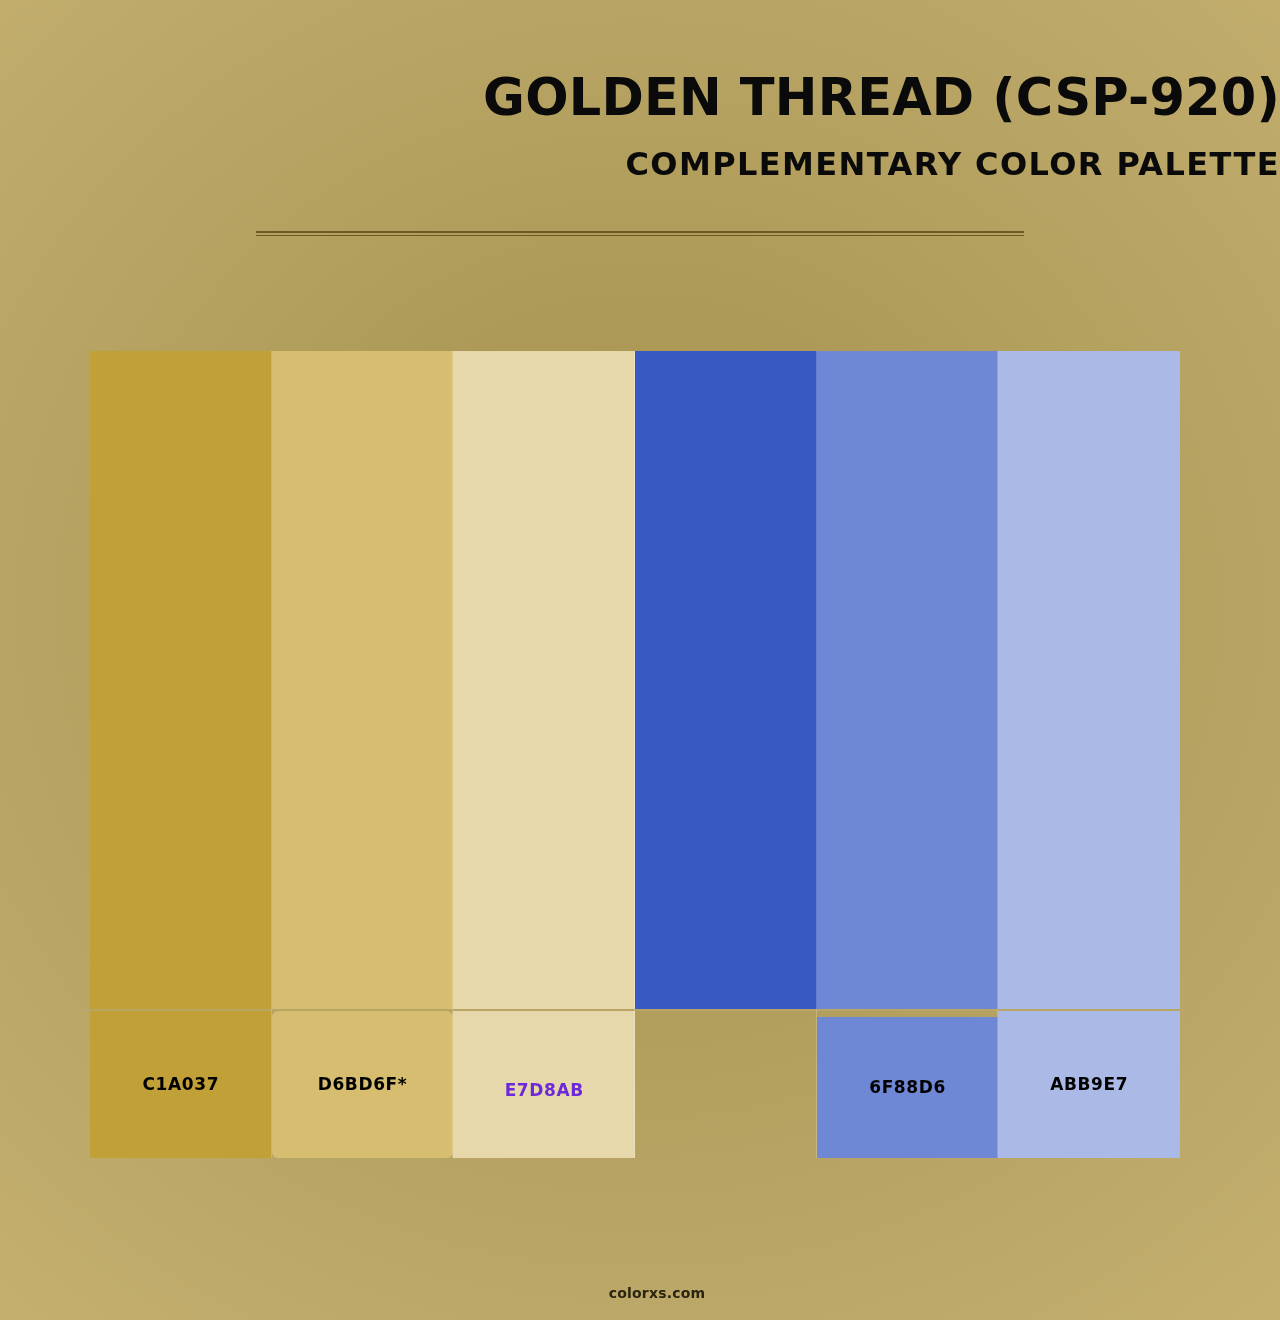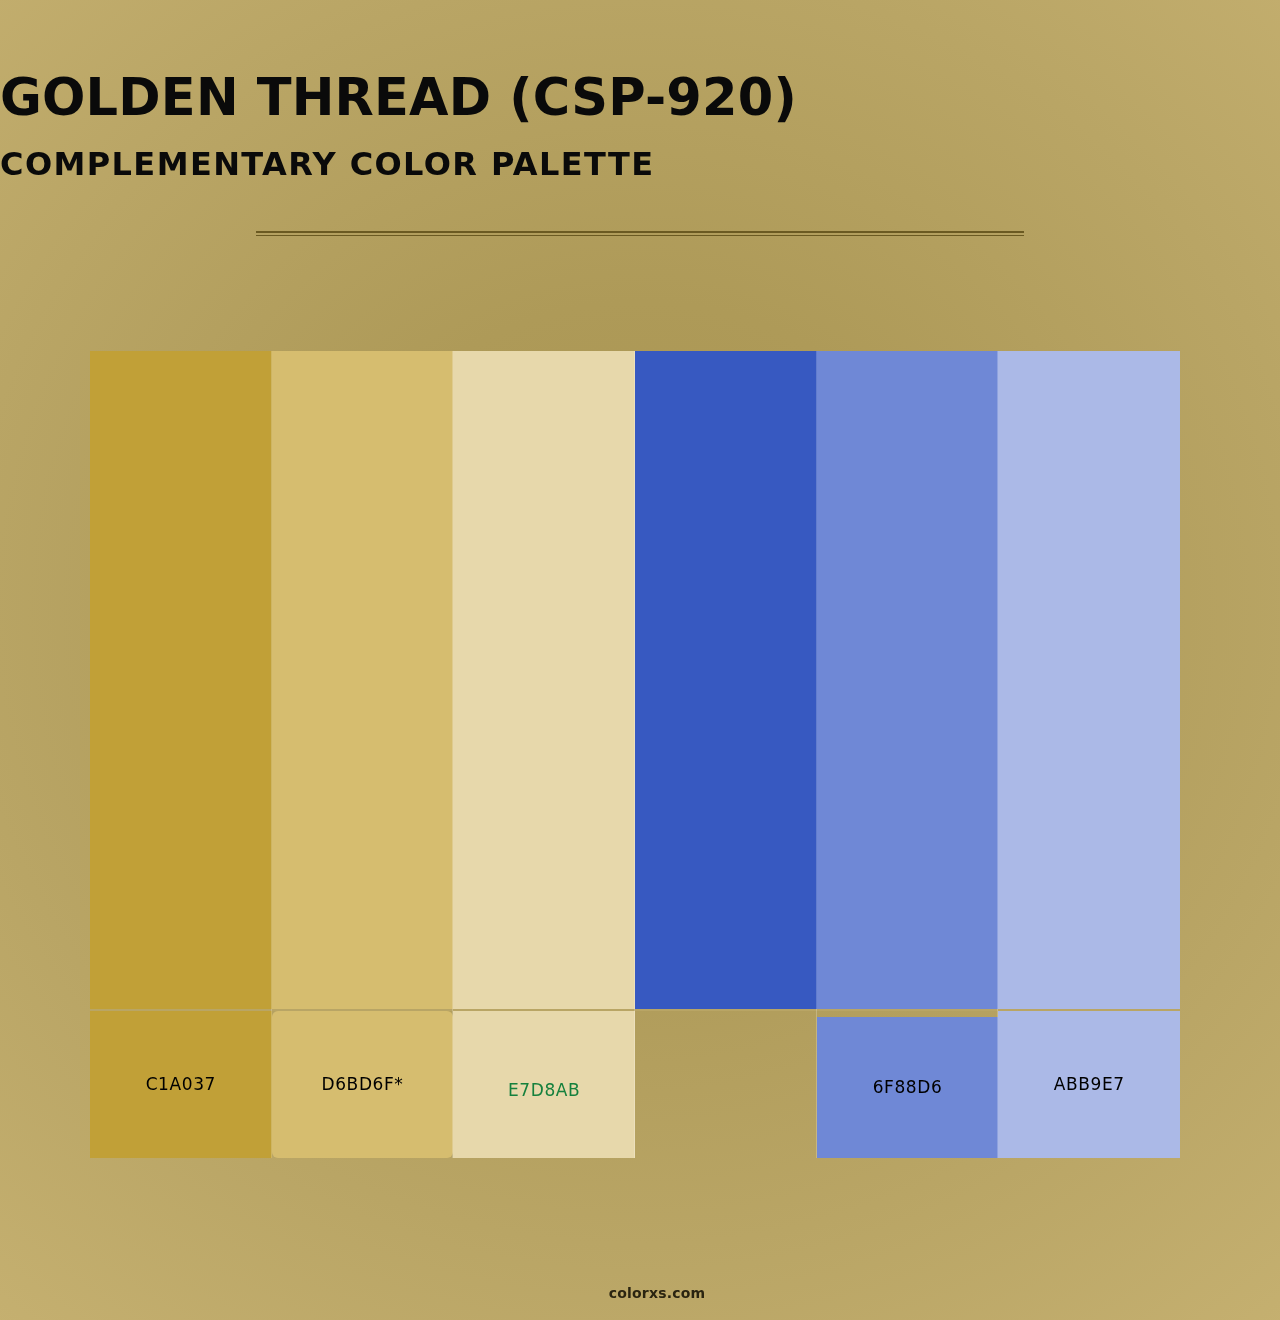--- a/index.html
+++ b/index.html
@@ -26,21 +26,21 @@
                 #d0ba7c 100%);
     box-sizing: border-box;
   }
 
   
   #header {
     position: absolute;
     left: 0;
     top: 0;
     width: 1280px;
-    text-align: left;
+    text-align: right;
   }
 
   #title {
     margin: 0;
     padding-top: 69px;
     font-size: 51px;
     font-weight: 700;
     letter-spacing: 0.2px;
     color: #0a0a0a;
     line-height: 1.12;
@@ -110,21 +110,21 @@
 
   .swatch-label-band {
     flex: 1 1 auto;
     display: flex;
     align-items: center;
     justify-content: center;
   }
 
   .swatch-label {
     font-size: 17px;
-    font-weight: 400;
+    font-weight: 700;
     letter-spacing: 0.6px;
     text-align: center;
     line-height: 1;
   }
 
   
   .col-sep {
     position: absolute;
     left: -1px;
     top: 0;
@@ -175,21 +175,21 @@
         <div class="swatch-gap" style="background: rgb(185, 165, 101);"></div>
         <div class="swatch-label-band" style="background: rgb(214, 189, 111); border-radius: 6px;">
           <div class="swatch-label" style="color: rgb(0, 0, 0);">D6BD6F*</div>
         </div>
       </div>
       <div class="swatch-col">
         <div class="col-sep"></div>
         <div class="swatch-block" style="background: rgb(231, 216, 171);"></div>
         <div class="swatch-gap" style="background: rgb(185, 165, 101);"></div>
         <div class="swatch-label-band" style="background: rgb(231, 216, 171);">
-          <div class="swatch-label" style="color: #15803d; margin-top: 12px;">E7D8AB</div>
+          <div class="swatch-label" style="color: #6d28d9; margin-top: 12px;">E7D8AB</div>
         </div>
       </div>
       <div class="swatch-col">
         <div class="col-sep"></div>
         <div class="swatch-block" style="background: rgb(55, 89, 193);"></div>
         <div class="swatch-gap" style="background: rgb(185, 165, 101);"></div>
       </div>
       <div class="swatch-col">
         <div class="col-sep"></div>
         <div class="swatch-block" style="background: rgb(111, 136, 214);"></div>

